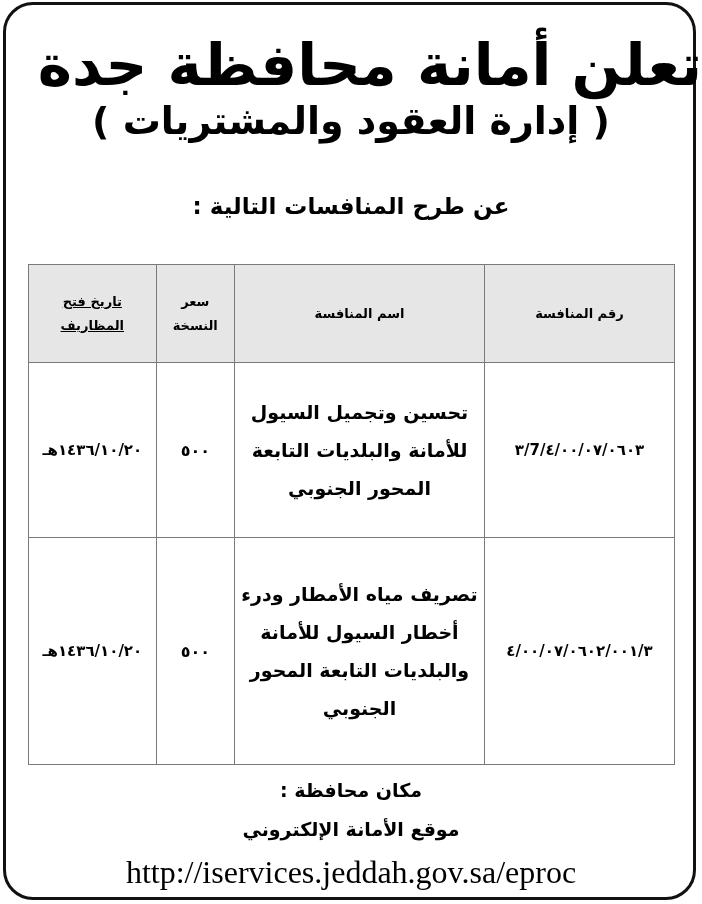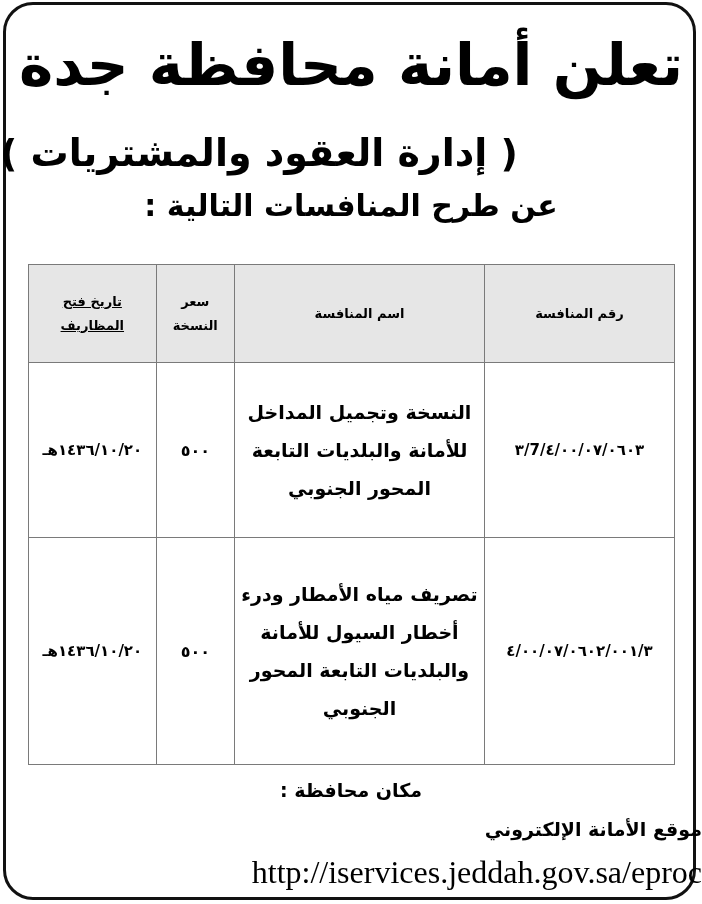--- a/index.html
+++ b/index.html
@@ -3,34 +3,34 @@
   <meta charset="utf-8">
   <style>
     html, body { margin: 0; padding: 0; background: #ffffff; }
     body { width: 702px; height: 904px; position: relative; overflow: hidden; }
     .frame {
       position: absolute; left: 3px; top: 2px; width: 693px; height: 898px;
       border: 3px solid #111; border-radius: 30px; box-sizing: border-box;
       background: #fff;
     }
     .title {
-      position: absolute; left: 0; right: 0; top: 30px; text-align: center;
+      position: absolute; left: 0; right: 0; top: 30px; text-align: right;
       font-family: "DejaVu Sans", sans-serif; font-weight: bold;
       font-size: 58px; line-height: 70px; color: #000; direction: rtl;
       letter-spacing: 0px;
     }
     .subtitle {
-      position: absolute; left: 0; right: 0; top: 128px; text-align: left;
+      position: absolute; left: 0; right: 0; top: 96px; text-align: center;
       font-family: "DejaVu Sans", sans-serif; font-weight: bold;
       font-size: 38px; line-height: 50px; color: #000; direction: rtl;
     }
     .intro {
       position: absolute; left: 0; right: 0; top: 184px; text-align: center;
       font-family: "DejaVu Sans", sans-serif; font-weight: bold;
-      font-size: 30px; line-height: 44px; color: #000; direction: rtl;
+      font-size: 23px; line-height: 44px; color: #000; direction: rtl;
     }
     table.tenders {
       position: absolute; left: 28px; top: 264px; width: 647px;
       border-collapse: collapse; direction: rtl;
       font-family: "DejaVu Sans", sans-serif; color: #000;
     }
     table.tenders th, table.tenders td {
       border: 1.5px solid #7a7a7a; text-align: center; vertical-align: middle;
       padding: 0 6px;
     }
@@ -47,26 +47,26 @@
     td.price { font-size: 16px; margin-top: 24px; }
     td.name { font-size: 19px; line-height: 38px; }
     tr.row1 td { height: 174px; }
     tr.row2 td { height: 226px; text-align: center; }
     .sale-label {
       position: absolute; left: 0; right: 0; top: 776px; text-align: center;
       font-family: "DejaVu Sans", sans-serif; font-weight: bold;
       font-size: 19px; line-height: 28px; direction: rtl;
     }
     .sale-place {
-      position: absolute; left: 0; right: 0; top: 815px; text-align: right;
+      position: absolute; left: 0; right: 0; top: 815px; text-align: center;
       font-family: "DejaVu Sans", sans-serif; font-weight: bold;
       font-size: 19px; line-height: 28px; direction: rtl;
     }
     .sale-url {
-      position: absolute; left: 0; right: 0; top: 852px; text-align: right;
+      position: absolute; left: 0; right: 0; top: 852px; text-align: center;
       font-family: "Liberation Serif", serif; font-size: 32px; line-height: 40px;
       color: #000; direction: ltr;
     }
   </style>
 </head>
 <body>
 
 <div class="frame"></div>
 
 <div class="title">تعلن أمانة محافظة جدة</div>
@@ -78,21 +78,21 @@
     <tr>
       <th class="col-num">رقم المنافسة</th>
       <th class="col-name">اسم المنافسة</th>
       <th class="col-price">سعر النسخة</th>
       <th class="col-date">تاريخ فتح المظاريف</th>
     </tr>
   </thead>
   <tbody>
     <tr class="row1">
       <td class="num">٤/٠٠/٠٧/٠٦٠٣/7/٣</td>
-      <td class="name">النسخة وتجميل المداخل للأمانة والبلديات التابعة المحور الجنوبي</td>
+      <td class="name">تحسين وتجميل السيول للأمانة والبلديات التابعة المحور الجنوبي</td>
       <td class="price">٥٠٠</td>
       <td class="date">١٤٣٦/١٠/٢٠هـ</td>
     </tr>
     <tr class="row2">
       <td class="num">٤/٠٠/٠٧/٠٦٠٢/٠٠١/٣</td>
       <td class="name">تصريف مياه الأمطار ودرء أخطار السيول للأمانة والبلديات التابعة المحور الجنوبي</td>
       <td class="price">٥٠٠</td>
       <td class="date">١٤٣٦/١٠/٢٠هـ</td>
     </tr>
   </tbody>

